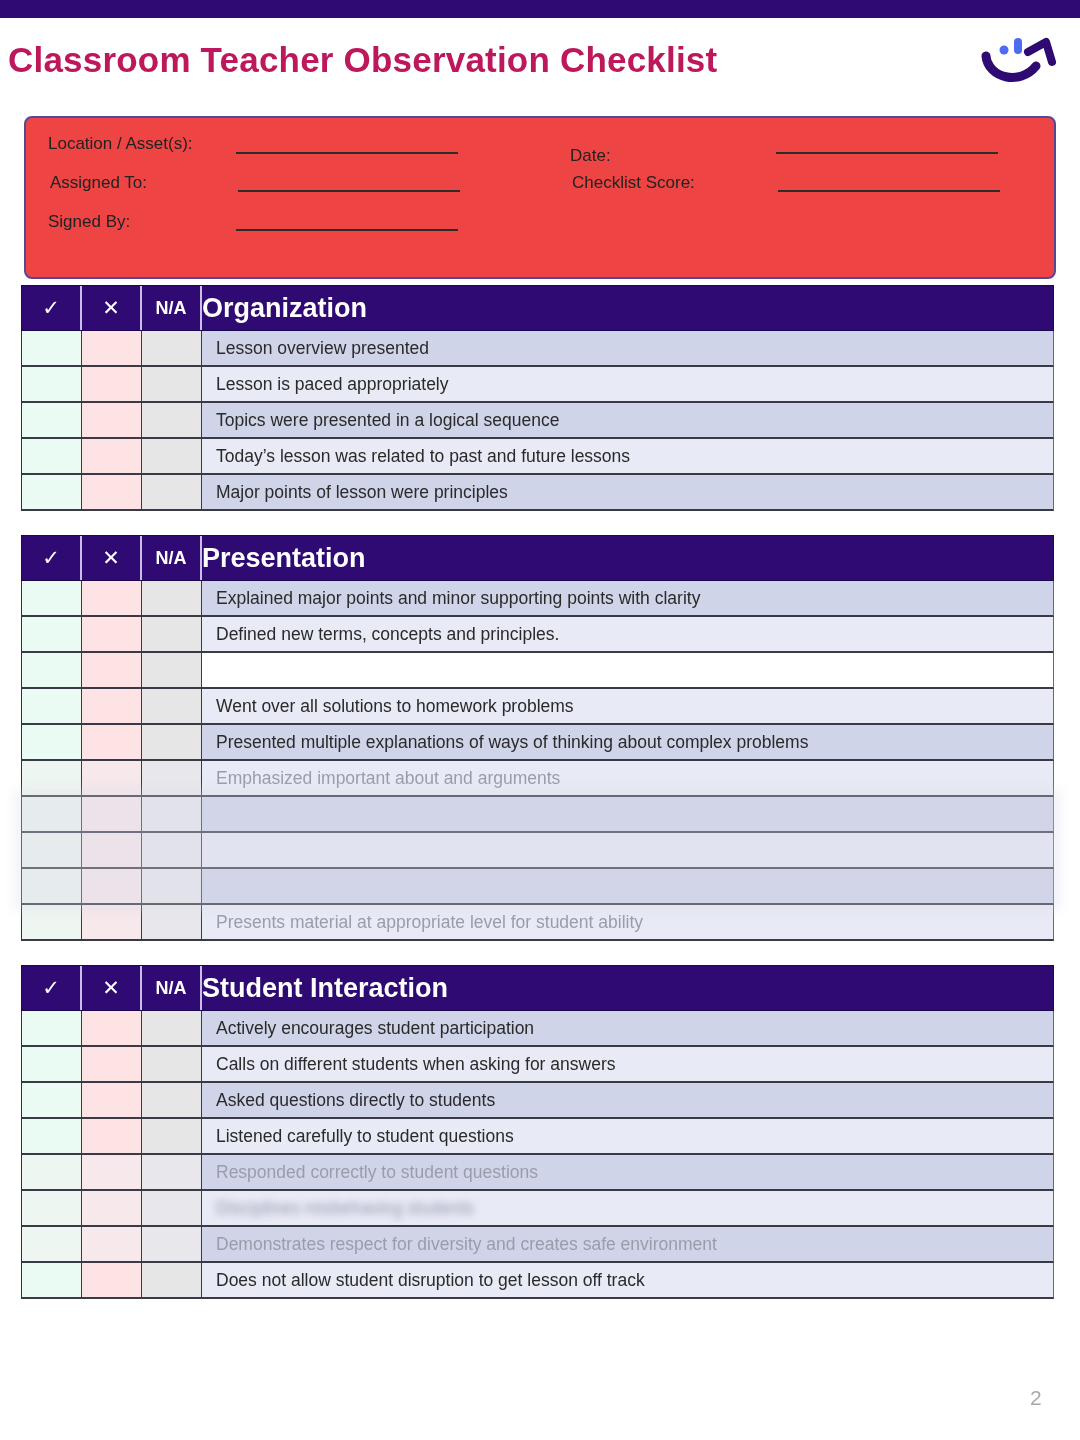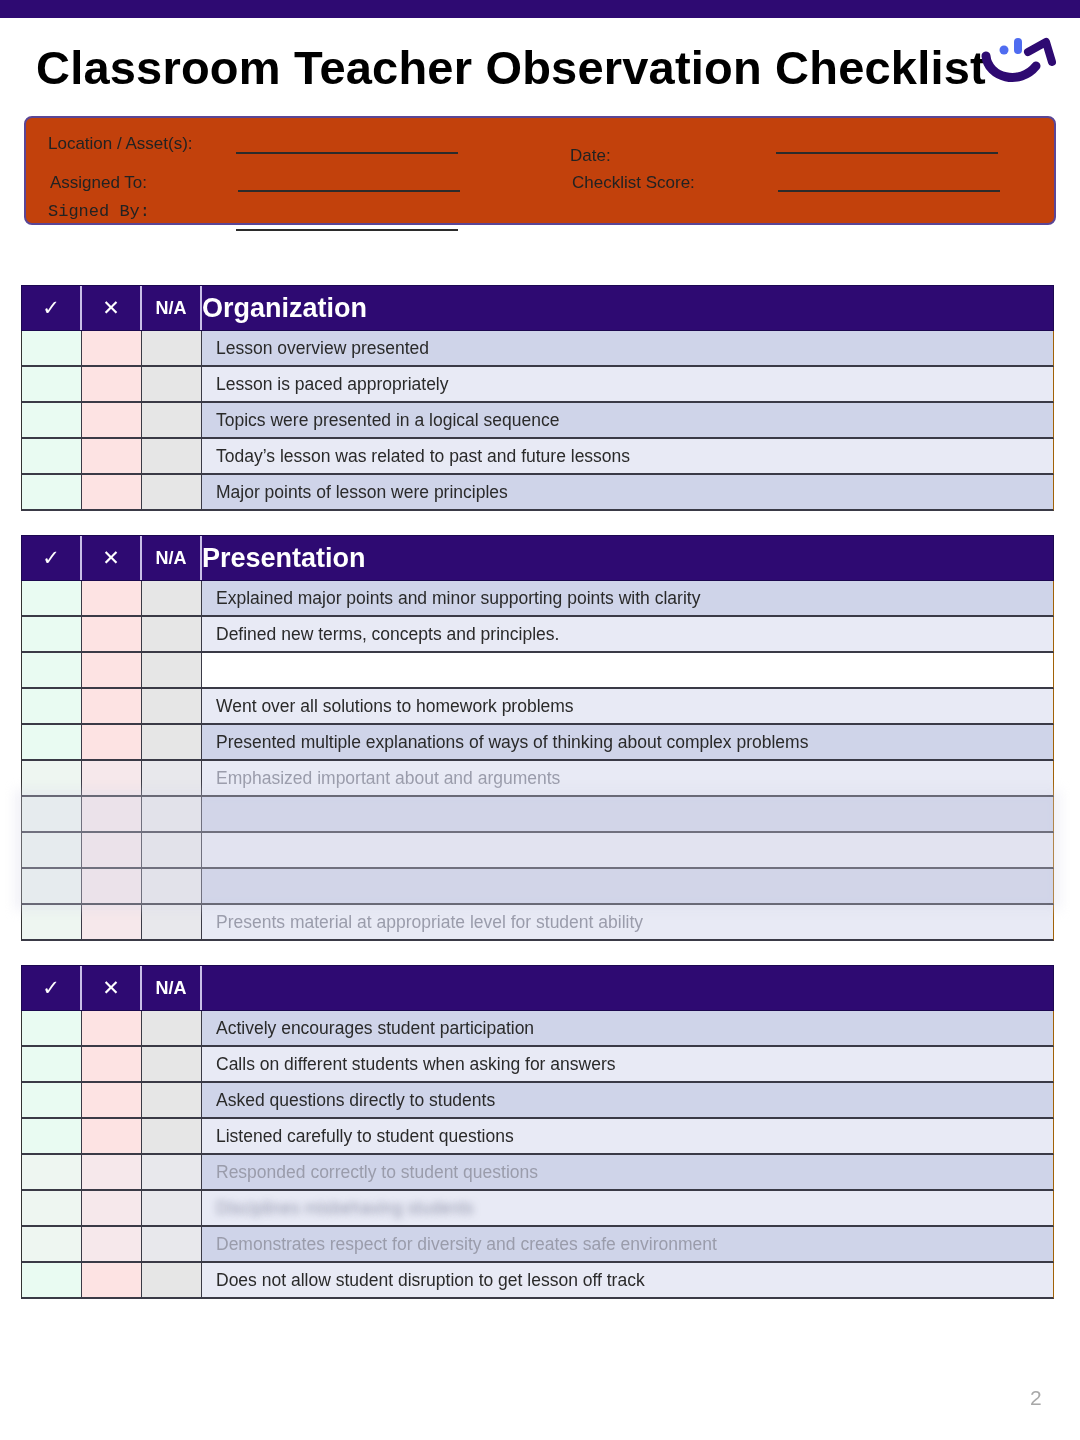--- a/index.html
+++ b/index.html
@@ -1,25 +1,25 @@
 <!DOCTYPE html>
 <html><head>
 <meta charset="utf-8">
 <style>
   * { box-sizing: border-box; margin: 0; padding: 0; }
   html, body { width: 1080px; height: 1440px; background: #ffffff; overflow: hidden; }
   body { position: relative; font-family: "Liberation Sans", "DejaVu Sans", sans-serif; color: #2b2b2b; }
 
   .top-bar { position: absolute; left: 0; top: 0; width: 1080px; height: 18px; background: #2e0a72; }
 
-  .page-title { position: absolute; left: 36px; top: 40px; font-size: 47px; font-weight: bold; color: #000000; letter-spacing: 0.2px; white-space: nowrap; }
+  .page-title { position: absolute; left: 8px; top: 40px; font-size: 35px; font-weight: bold; color: #be185d; letter-spacing: 0.2px; white-space: nowrap; }
 
   .logo { position: absolute; left: 976px; top: 30px; width: 86px; height: 58px; }
 
-  .info-box { position: absolute; left: 24px; top: 116px; width: 1032px; height: 109px; border: 2px solid #5a4696; border-radius: 8px; background: #c2410c; }
+  .info-box { position: absolute; left: 24px; top: 116px; width: 1032px; height: 163px; border: 2px solid #5a4696; border-radius: 8px; background: #ef4444; }
   .info-label { position: absolute; font-size: 17px; color: #222; white-space: nowrap; }
   .info-line { position: absolute; height: 2px; background: #2b2b2b; }
 
   .checklist { position: absolute; left: 21px; width: 1033px; border-collapse: collapse; }
   .checklist .hdr { display: flex; height: 46px; background: #2e0a72; border: 1px solid #1c0850; }
   .checklist .hdr .hcell { width: 60px; height: 100%; color: #fff; display: flex; align-items: center; justify-content: center; font-size: 21px; font-weight: bold; border-right: 2px solid #c9bfe8; }
   .checklist .hdr .hcell.na { font-size: 18px; }
   .checklist .hdr .htitle { flex: 1; color: #fff; font-size: 27px; font-weight: bold; display: flex; align-items: center; }
   .row { display: flex; height: 36px; border-left: 1px solid #333; border-right: 1px solid #a16207; border-bottom: 2px solid #3a3a46; }
   .row .c { width: 60px; height: 100%; border-right: 1px solid #3a3a46; }
@@ -52,21 +52,21 @@
   <rect x="38" y="8" width="8" height="16" rx="4" fill="#4f6cf0"></rect>
 </svg>
 
 <section class="info-box">
   <span class="info-label" style="left:22px; top:16px;">Location / Asset(s):</span>
   <div class="info-line" style="left:210px; top:34px; width:222px;"></div>
 
   <span class="info-label" style="left:24px; top:55px;">Assigned To:</span>
   <div class="info-line" style="left:212px; top:72px; width:222px;"></div>
 
-  <span class="info-label" style="left:22px; top:84px;font-family:Liberation Mono, monospace;">Signed By:</span>
+  <span class="info-label" style="left:22px; top:94px;">Signed By:</span>
   <div class="info-line" style="left:210px; top:111px; width:222px;"></div>
 
   <span class="info-label" style="left:544px; top:28px;">Date:</span>
   <div class="info-line" style="left:750px; top:34px; width:222px;"></div>
 
   <span class="info-label" style="left:546px; top:55px;">Checklist Score:</span>
   <div class="info-line" style="left:752px; top:72px; width:222px;"></div>
 </section>
 
 <div class="checklist" style="top:285px;">
@@ -175,20 +175,21 @@
       <div class="t">Presents material at appropriate level for student ability</div>
     </div>
 </div>
 <div class="blur-overlay" style="left:15px; top:790px; width:1045px; height:120px;"></div>
 
 <div class="checklist" style="top:965px;">
   <div class="hdr">
     <div class="hcell">✓</div>
     <div class="hcell">✕</div>
     <div class="hcell na">N/A</div>
+    <div class="htitle">Student Interaction</div>
   </div>
   <div class="row odd">
       <div class="c yes"></div>
       <div class="c no"></div>
       <div class="c na"></div>
       <div class="t">Actively encourages student participation</div>
     </div>
   <div class="row even">
       <div class="c yes"></div>
       <div class="c no"></div>

